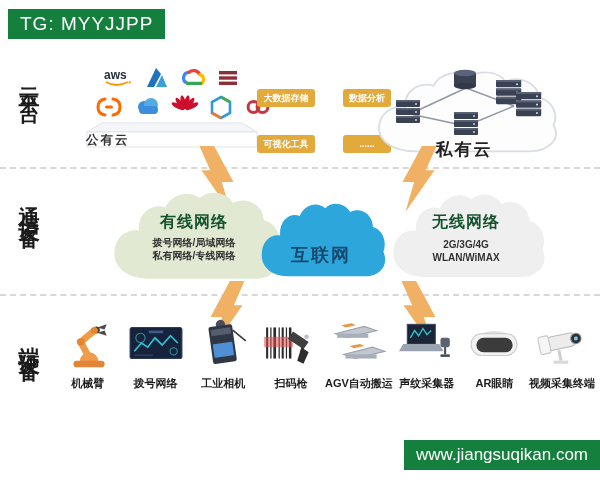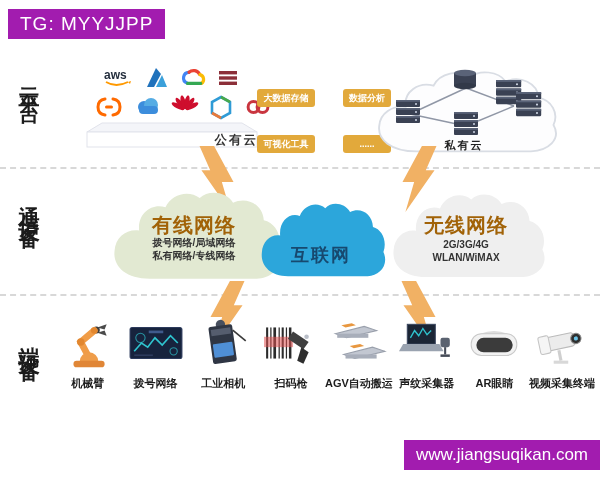--- a/index.html
+++ b/index.html
@@ -2,47 +2,47 @@
 <html><head>
 <meta charset="utf-8">
 <style>
   html,body{margin:0;padding:0;background:#fff;}
   #stage{
     position:relative;width:600px;height:480px;background:#ffffff;overflow:hidden;
     font-family:"Liberation Sans","DejaVu Sans",sans-serif;color:#222;
   }
   .abs{position:absolute;}
   
-  .wm{background:#a21caf;color:#fff;display:flex;align-items:center;padding:0 12px;}
+  .wm{background:#15803d;color:#fff;display:flex;align-items:center;padding:0 12px;}
   #wm-top{left:8px;top:9px;height:30px;font-size:19px;letter-spacing:1px;}
   #wm-bottom{right:0;bottom:10px;height:30px;font-size:17px;}
   
   .divider{left:0;right:0;border-top:2px dashed #d8d8d8;height:0;}
   
   .vlabel{
     writing-mode:vertical-rl;text-orientation:upright;
     font-size:21px;font-weight:700;color:#1b1b1b;letter-spacing:7px;left:15px;
   }
   
   .logo-row{display:flex;align-items:center;gap:10px;}
   .logo{display:flex;align-items:center;justify-content:center;}
   
-  .plat-label{font-size:12.5px;font-weight:700;color:#333;letter-spacing:2px;text-align:right;}
+  .plat-label{font-size:12.5px;font-weight:700;color:#333;letter-spacing:2px;text-align:left;}
   
   #tags{left:257px;top:89px;width:112px;display:grid;grid-template-columns:58px 48px;grid-gap:7px 6px;gap:28px;}
   .tag{
     background:#E2A93B;color:#fff;font-size:9px;font-weight:700;border-radius:3px;
     height:18px;display:flex;align-items:center;justify-content:center;white-space:nowrap;
   }
   
   .cloud-txt{position:absolute;left:0;right:0;text-align:center;}
-  .net-title{font-size:20px;font-weight:700;color:#a16207;letter-spacing:1px;}
+  .net-title{font-size:16px;font-weight:700;color:#14532d;letter-spacing:1px;}
   .net-sub{font-size:10px;font-weight:700;color:#333;line-height:13px;white-space:nowrap;}
   .inet-title{font-size:18px;font-weight:700;color:#17496F;letter-spacing:2px;margin-top:15px;}
-  .pc-label{font-size:11px;font-weight:700;color:#222;letter-spacing:2px;}
+  .pc-label{font-size:17px;font-weight:700;color:#222;letter-spacing:2px;}
   
   #devices{left:54px;right:4px;top:314px;height:92px;display:flex;justify-content:space-between;}
   .device{display:flex;flex-direction:column;align-items:center;width:70px;}
   .device svg{display:block;}
   .dev-label{font-size:11px;font-weight:700;color:#1d1d1d;margin-top:4px;white-space:nowrap;}
   svg{overflow:visible;}
 </style>
 </head>
 <body>
 

